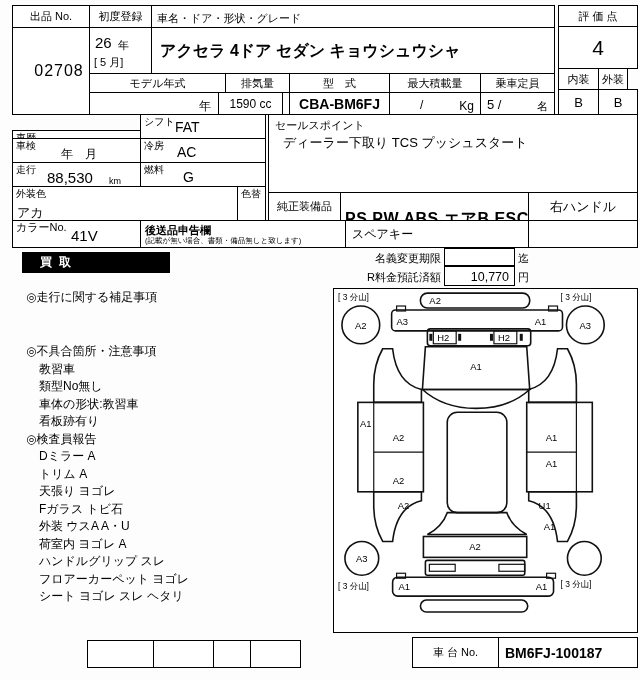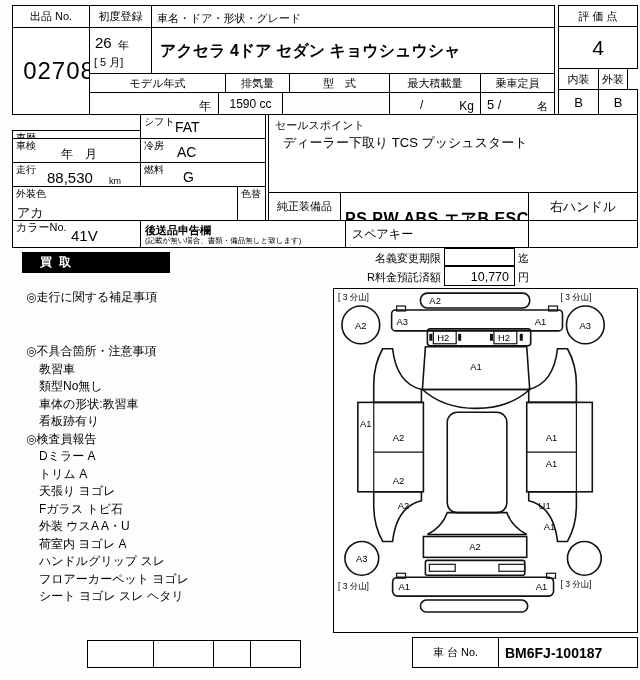--- a/index.html
+++ b/index.html
@@ -2,21 +2,21 @@
 <html><head>
 <meta charset="utf-8">
 <style>
   html,body{margin:0;padding:0;background:#fff;}
   #sheet{position:relative;width:640px;height:680px;background:#fdfdfd;
          font-family:"Liberation Sans","DejaVu Sans",sans-serif;color:#000;overflow:hidden;}
   .cell{position:absolute;box-sizing:border-box;border:1px solid #000;background:#fff;}
   .txt{position:absolute;white-space:nowrap;}
   .clab{position:absolute;top:1px;left:3px;font-size:10px;line-height:11px;}
   .ctr{display:flex;align-items:center;justify-content:center;text-align:center;}
-  .big{font-size:24px;letter-spacing:1px;padding-left:16px;}
+  .big{font-size:16px;letter-spacing:1px;padding-left:16px;}
   .notes{font-size:12px;line-height:17.5px;}
   .notes .ind{padding-left:13px;}
   .badge{position:absolute;background:#000;color:#fff;font-size:12px;font-weight:bold;
          letter-spacing:7px;padding:2px 0 2px 18px;}
   svg text{font-family:"Liberation Sans","DejaVu Sans",sans-serif;fill:#000;stroke:none;}
   .part{font-size:9.5px;}
   .tread{font-size:8.5px;}
   .shape{fill:none;stroke:#111;stroke-width:1.6;}
   .thin{fill:none;stroke:#111;stroke-width:1.2;}
 </style>
@@ -44,20 +44,21 @@
 
   <div class="cell ctr" style="left:89px;top:73px;width:137px;height:20px;font-size:11px;">モデル年式</div>
   <div class="cell" style="left:89px;top:92px;width:137px;height:23px;">
     <span class="txt" style="right:14px;top:5px;font-size:12px;">年</span>
   </div>
 
   <div class="cell ctr" style="left:225px;top:73px;width:65px;height:20px;font-size:11px;">排気量</div>
   <div class="cell ctr" style="left:218px;top:92px;width:65px;height:23px;font-size:12px;">1590 cc</div>
 
   <div class="cell ctr" style="left:289px;top:73px;width:101px;height:20px;font-size:11px;">型　式</div>
+  <div class="cell ctr" style="left:289px;top:92px;width:101px;height:23px;font-size:14px;font-weight:bold;">CBA-BM6FJ</div>
 
   <div class="cell ctr" style="left:389px;top:73px;width:92px;height:20px;font-size:11px;">最大積載量</div>
   <div class="cell" style="left:389px;top:92px;width:92px;height:23px;">
     <span class="txt" style="left:30px;top:5px;font-size:12px;">/</span>
     <span class="txt" style="right:6px;top:6px;font-size:12px;">Kg</span>
   </div>
 
   <div class="cell ctr" style="left:480px;top:73px;width:75px;height:20px;font-size:11px;">乗車定員</div>
   <div class="cell" style="left:480px;top:92px;width:75px;height:23px;">
     <span class="txt" style="left:6px;top:4px;font-size:13px;">5 /</span>

